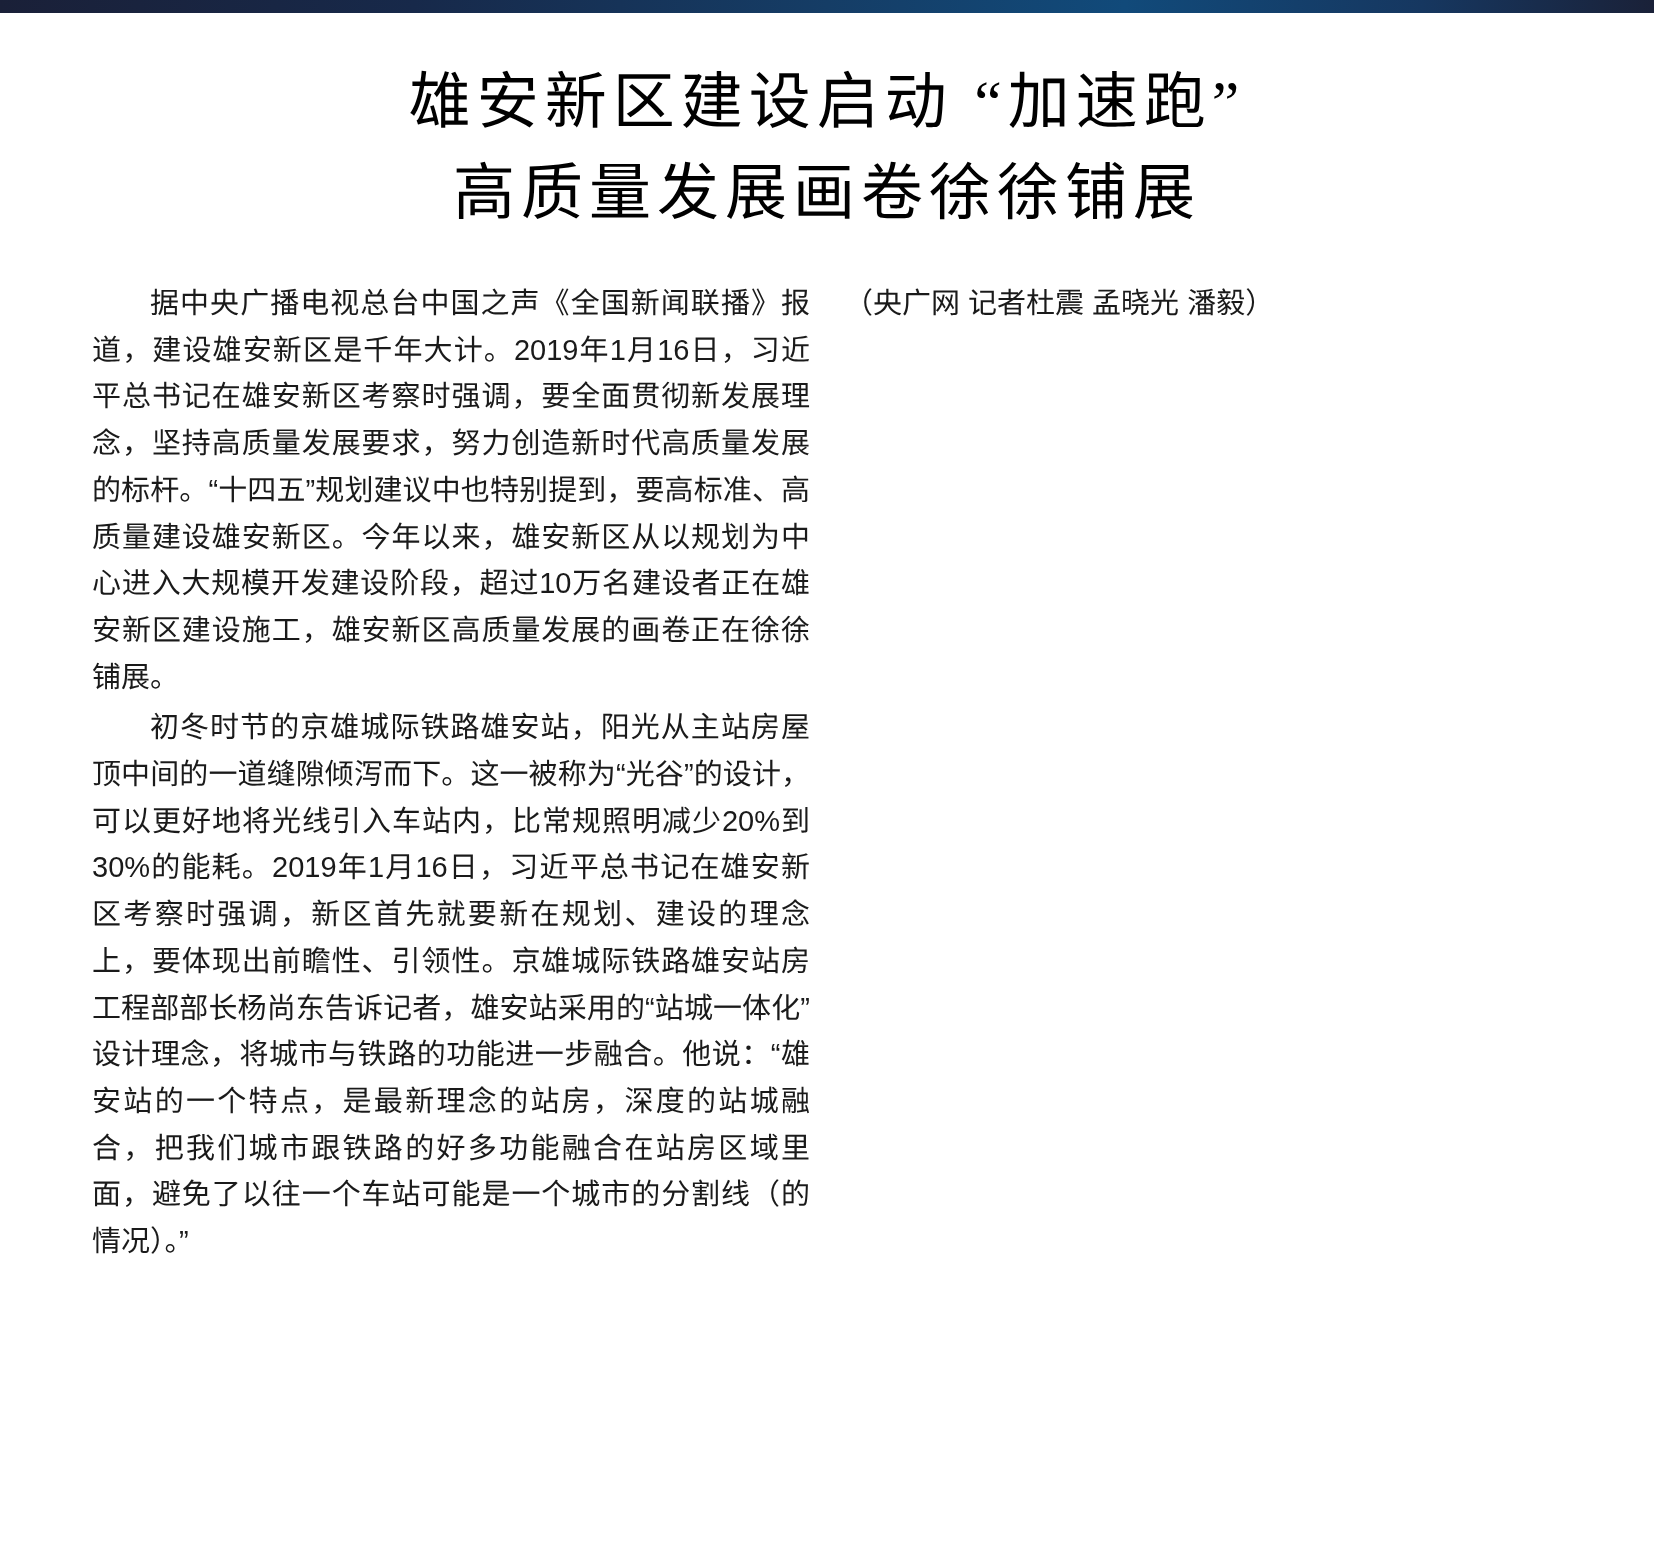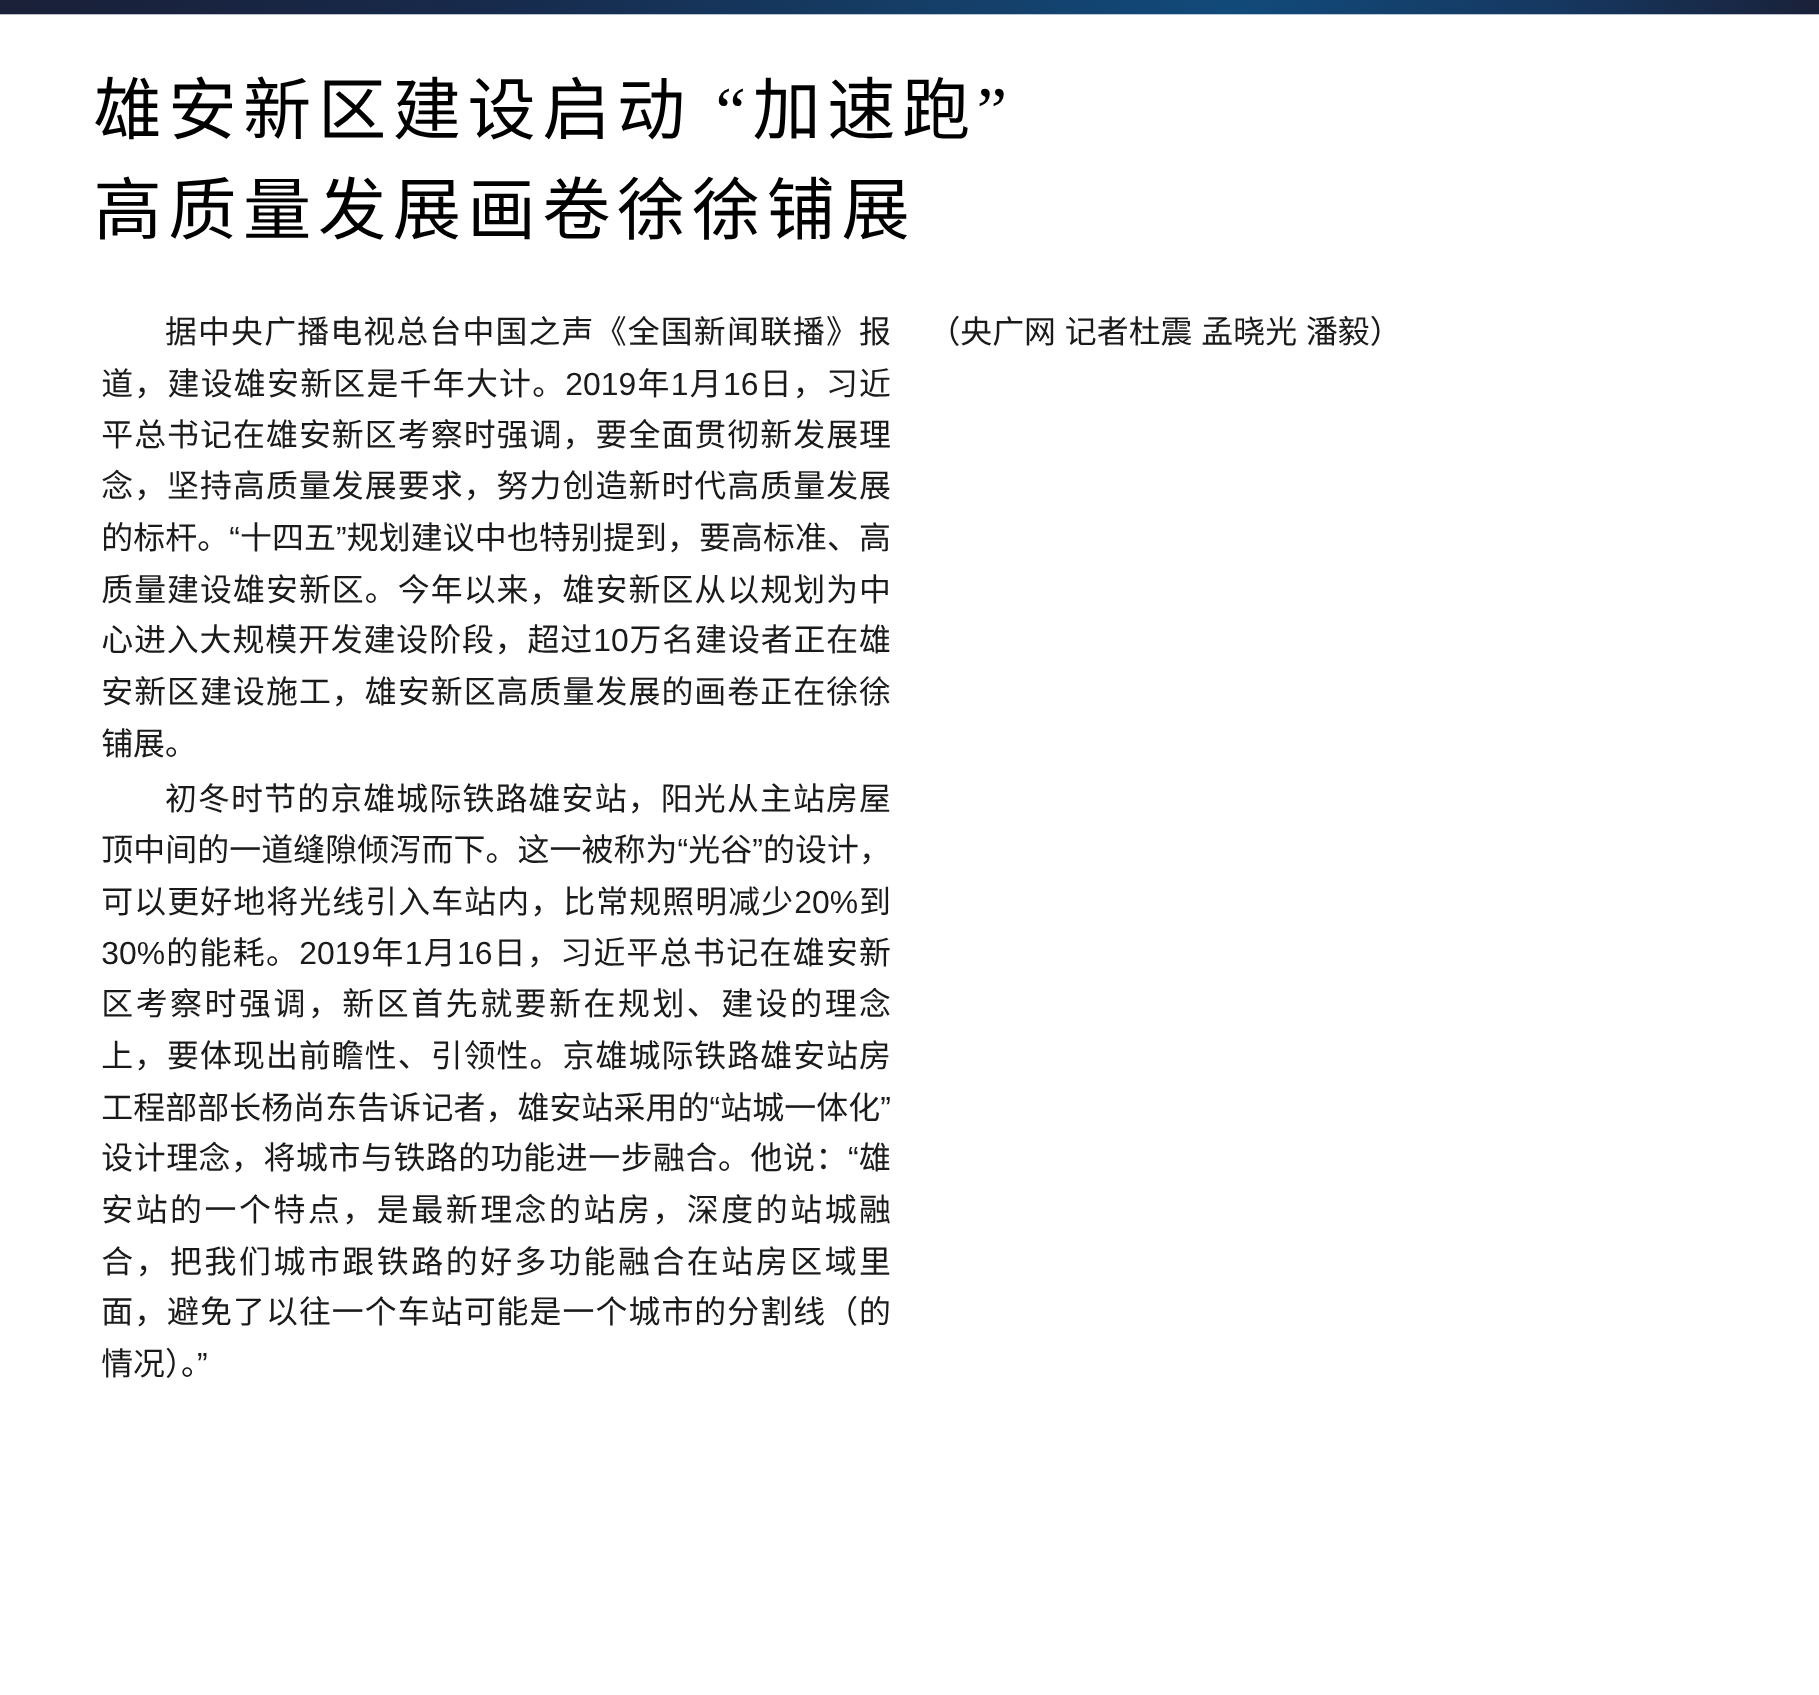--- a/index.html
+++ b/index.html
@@ -27,21 +27,21 @@
       #114a7a 68%,
       #163760 86%,
       #1a2138 100%);
   }
   .headline {
     position: absolute;
     top: 57px;
     left: 85px;
     width: 1484px;
     margin: 0;
-    text-align: left;
+    text-align: center;
     font-family: "Liberation Serif", "DejaVu Serif", serif;
     font-size: 62px;
     font-weight: 500;
     color: #000000;
   }
   .headline-line {
     display: block;
     line-height: 91px;
     letter-spacing: 6px;
     white-space: nowrap;

